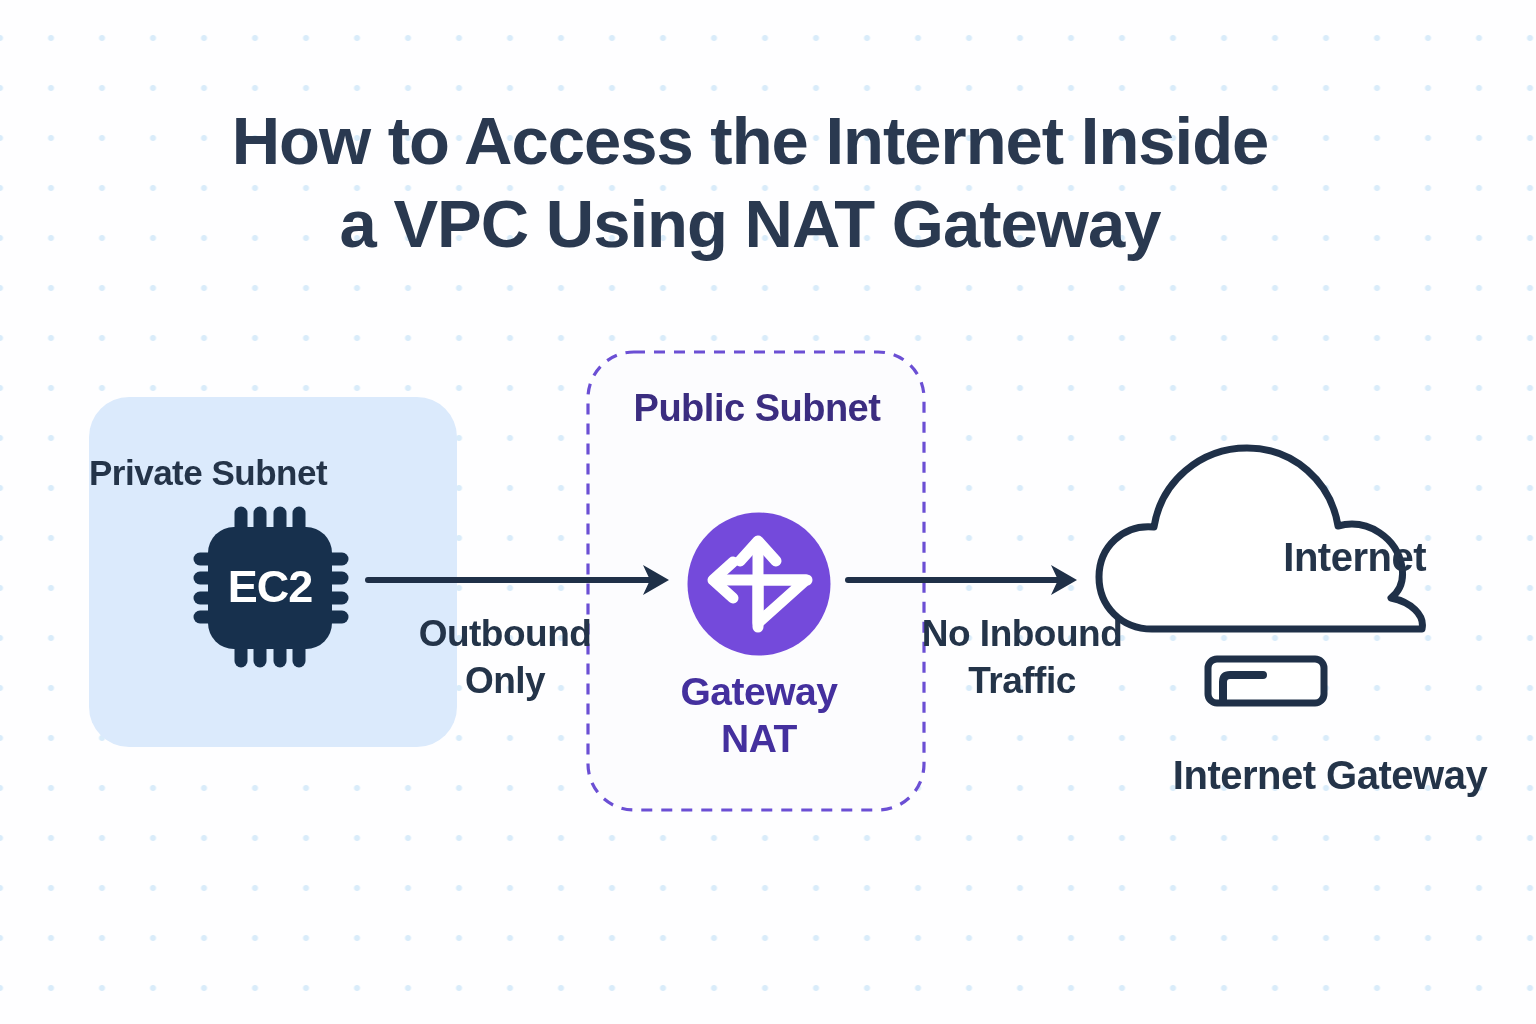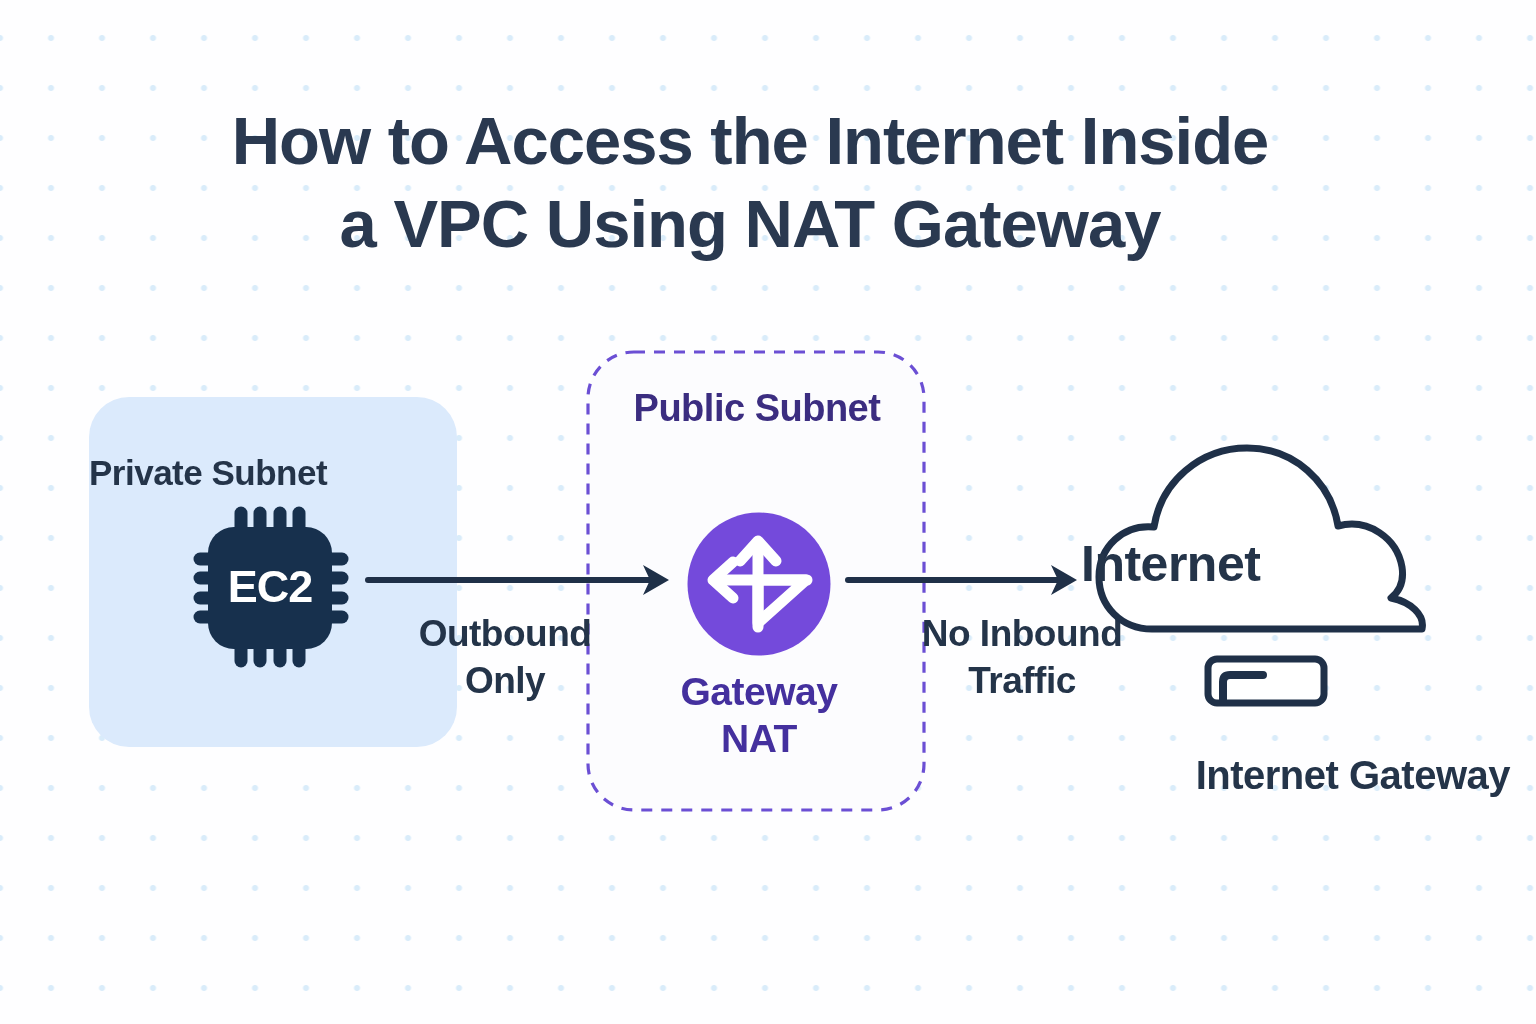--- a/index.html
+++ b/index.html
@@ -51,27 +51,27 @@
   .nat-label{
     left:627px;top:668px;width:264px;
     text-align:center;
     font-size:39px;font-weight:700;letter-spacing:-0.5px;
     line-height:47px;
     color:var(--nat-label,#44309e);
   }
   .nat-label span{display:block;}
   .internet-label{
     left:1081px;top:535px;width:345px;
-    text-align:left;
-    font-size:50px;font-weight:700;letter-spacing:-0.5px;
+    text-align:right;
+    font-size:40px;font-weight:700;letter-spacing:-0.5px;
     color:var(--navy-text,#243449);
   }
   .igw-label{
     left:1150px;top:753px;width:360px;
-    text-align:right;
+    text-align:center;
     font-size:40px;font-weight:700;letter-spacing:-0.5px;
     color:var(--navy-text,#243449);
   }
   svg{display:block;}
 </style>
 </head>
 <body>
 
 <div class="canvas">
 

